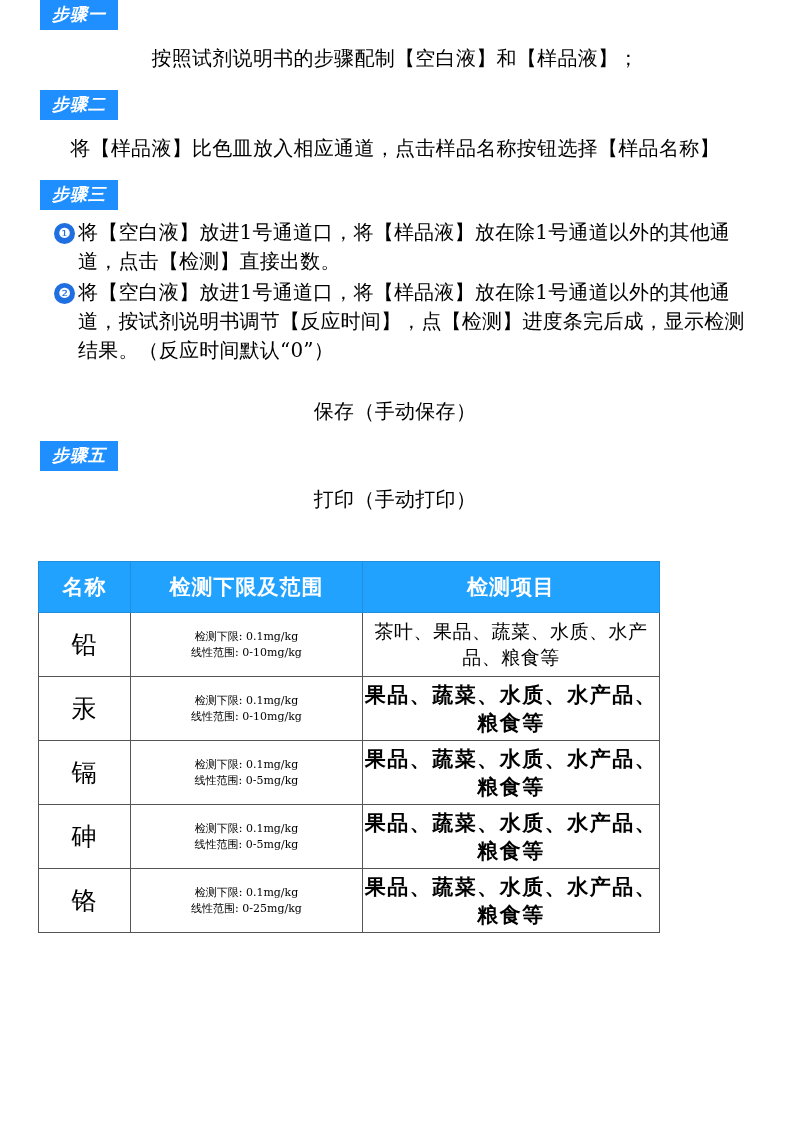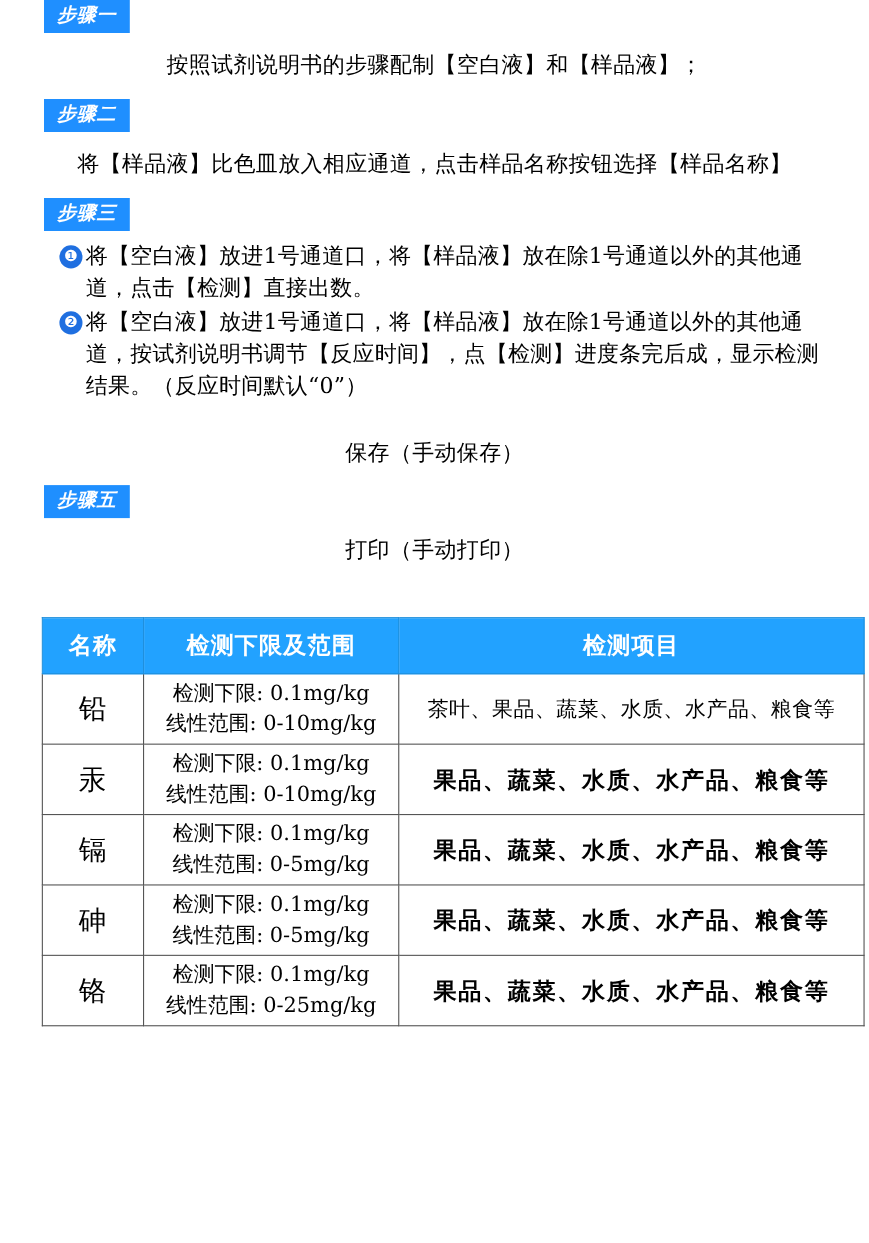--- a/index.html
+++ b/index.html
@@ -85,21 +85,21 @@
     font-size: 53px;
     font-weight: normal;
     letter-spacing: 3px;
     margin: 62px 0 0 8px;
     line-height: 1.1;
   }
 
   
   .table-wrap {
     margin: 48px 0 0 8px;
-    width: 748px;
+    width: 622px;
   }
   table.metals {
     border-collapse: collapse;
     width: 100%;
     table-layout: fixed;
   }
   table.metals th {
     background: #22a2ff;
     color: #ffffff;
     font-family: "DejaVu Sans", "Liberation Sans", sans-serif;
@@ -114,21 +114,21 @@
     border: 1px solid #555555;
     text-align: center;
     vertical-align: middle;
     height: 55px;
   }
   td.name-cell {
     font-size: 25px;
     letter-spacing: 1px;
   }
   td.limit-cell {
-    font-size: 19px;
+    font-size: 11px;
     line-height: 1.45;
     padding: 4px 6px;
     font-family: "DejaVu Serif", "Liberation Serif", serif;
   }
   td.items-cell {
     font-size: 21px;
     letter-spacing: 1.5px;
     font-weight: bold;
   }
   td.items-cell.first-row {

